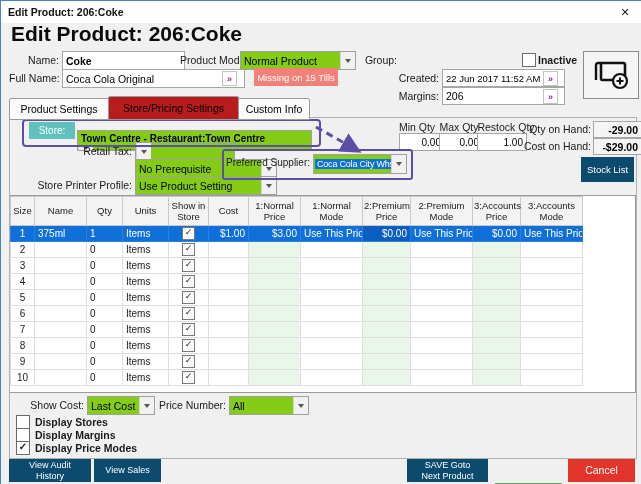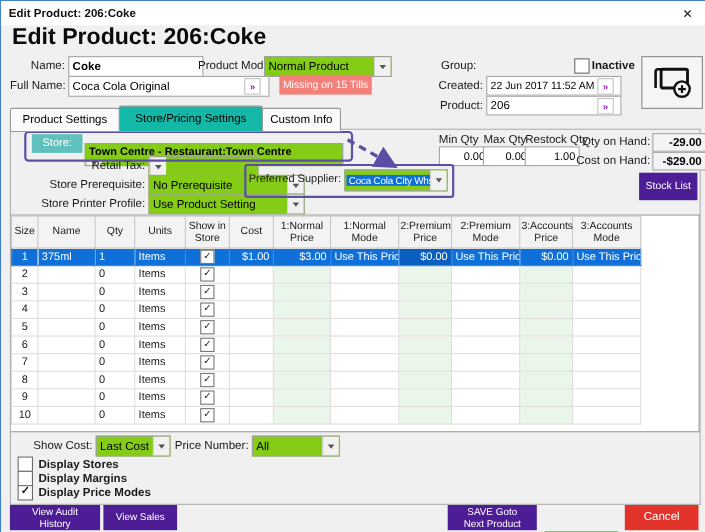--- a/index.html
+++ b/index.html
@@ -15,26 +15,26 @@
   .inp.ro{background:#f4f4f4;}
   .inp.num{justify-content:flex-end;font-weight:bold;}
   .dd{position:absolute;background:#84cc16;border:1px solid #a0a0a0;display:flex;align-items:stretch;font-size:10.5px;}
   .dd-t{flex:1;padding:0 3px;white-space:nowrap;overflow:hidden;display:flex;align-items:center;}
   .dd-b{width:14px;background:#f1f1f1;border-left:1px solid #d4d4d4;display:flex;align-items:center;justify-content:center;}
   .car{width:0;height:0;border-left:3.5px solid transparent;border-right:3.5px solid transparent;border-top:4px solid #555;}
   .cb{display:inline-block;width:12px;height:12px;background:#fff;border:1px solid #6a6a6a;font-size:10px;line-height:10px;text-align:center;color:#1a1a1a;}
   .cb.checked::after{content:"✓";}
   .exp{position:absolute;width:13px;height:13px;background:#fff;border:1px solid #c2c2c2;color:#8e24aa;font-size:9px;font-weight:bold;display:flex;align-items:center;justify-content:center;cursor:pointer;}
   .btn{position:absolute;color:#fff;display:flex;align-items:center;justify-content:center;text-align:center;white-space:pre-line;line-height:1.2;cursor:pointer;}
-  .btn.teal{background:#4c1d95;font-size:9px;}
+  .btn.teal{background:#0c4a6e;font-size:9px;}
   .btn.green{background:#47b353;font-size:10.5px;}
   .btn.red{background:#e2342b;font-size:10.5px;}
   .salmon{position:absolute;background:#f38079;color:#fff;font-size:9.5px;display:flex;align-items:center;justify-content:center;cursor:pointer;}
   .tab{position:absolute;top:97px;height:20px;background:#fbfbfb;border:1px solid #9a9a9a;font-size:10.5px;display:flex;align-items:center;justify-content:center;border-radius:2px 2px 0 0;cursor:pointer;z-index:2;}
-  .tab.active{background:#14b8a6;top:95px;height:22px;z-index:3;}
+  .tab.active{background:#b91c1c;top:95px;height:22px;z-index:3;}
   .tabpage{position:absolute;left:8px;top:116px;width:626px;height:340px;border:1px solid #b0b0b0;background:#f0f0f0;z-index:1;}
   .outline{position:absolute;border:2px solid #5a4fa5;border-radius:4px;z-index:2;pointer-events:none;}
   .storelab{position:absolute;background:#5fc0bc;color:#fff;font-size:10px;display:flex;align-items:center;justify-content:center;}
   .hl{background:#0f70d9;color:#fff;padding:0 2px;}
   .gridwrap{position:absolute;left:0;top:77px;width:625px;height:196px;background:#fff;border:1px solid #9a9a9a;border-left:none;}
   table{border-collapse:collapse;table-layout:fixed;width:572px;font-size:10px;color:#1a1a1a;}
   th{height:28px;font-weight:normal;background:#f3f3f3;border:1px solid #c9c9c9;white-space:pre-line;line-height:1.2;padding:0 1px;font-size:9.5px;text-align:center;}
   td{height:15px;border:1px solid #dedede;padding:0 3px;white-space:nowrap;overflow:hidden;}
   td.n{text-align:right;}
   td.c{text-align:center;padding:0;}
@@ -65,36 +65,36 @@
   <div class="inp" style="left:61px;top:50px;width:115px;height:17px;font-weight:bold;">Coke</div>
 
   <span class="lbl" style="left:179px;top:53px;width:57px;">Product Mode:</span>
   <div class="dd" style="left:239px;top:50px;width:114px;height:17px;">
     <span class="dd-t">Normal Product</span>
     <span class="dd-b">
         <i class="car"></i>
       </span>
   </div>
 
-  <span class="lbl" style="left:357px;top:53px;width:39px;margin-left:36px;">Group:</span>
+  <span class="lbl" style="left:357px;top:53px;width:39px;">Group:</span>
 
   <span class="cb" style="position:absolute;left:521px;top:52px;"></span>
   <span class="lbl" style="left:537px;top:53px;text-align:left;font-weight:bold;">Inactive</span>
 
   <span class="lbl" style="left:8px;top:71px;width:50px;">Full Name:</span>
   <div class="inp" style="left:61px;top:68px;width:175px;height:17px;">Coca Cola Original</div>
   <span class="exp" style="left:221px;top:70px;">»</span>
 
   <div class="salmon" style="left:253px;top:67px;width:84px;height:18px;">Missing on 15 Tills</div>
 
   <span class="lbl" style="left:394px;top:71px;width:44px;">Created:</span>
   <div class="inp" style="left:441px;top:68px;width:115px;height:16px;font-size:9.5px;">22 Jun 2017 11:52 AM</div>
   <span class="exp" style="left:542px;top:70px;">»</span>
 
-  <span class="lbl" style="left:394px;top:89px;width:44px;">Product:</span>
+  <span class="lbl" style="left:394px;top:89px;width:44px;">Margins:</span>
   <div class="inp" style="left:441px;top:86px;width:115px;height:16px;">206</div>
   <span class="exp" style="left:542px;top:88px;">»</span>
 
   <div class="copybtn">
     <svg width="38" height="32" viewBox="0 0 38 32">
       <path d="M4,21 V6 a2,2 0 0 1 2,-2 h4" fill="none" stroke="#111" stroke-width="2.4"></path>
       <rect x="9" y="4" width="24" height="17" rx="1.5" fill="none" stroke="#111" stroke-width="2.6"></rect>
       <circle cx="28" cy="22" r="7" fill="#f5f5f5" stroke="#111" stroke-width="2.2"></circle>
       <path d="M28,18.5 v7 M24.5,22 h7" stroke="#111" stroke-width="2"></path>
     </svg>
@@ -137,21 +137,20 @@
     <div class="inp ro num" style="left:583px;top:20px;width:41px;height:15px;font-size:10.5px;">-$29.00</div>
     <div class="btn teal" style="left:571px;top:39px;width:53px;height:25px;font-size:9.5px;">Stock List</div>
 
     <span class="lbl" style="left:40px;top:27px;width:82px;">Retail Tax:</span>
     <div class="dd" style="left:125px;top:24px;width:98px;height:17px;">
       <span class="dd-b">
           <i class="car"></i>
         </span>
     </div>
 
-    <span class="lbl" style="left:12px;top:44px;width:110px;">Store Prerequisite:</span>
     <div class="dd" style="left:125px;top:41px;width:140px;height:17px;">
       <span class="dd-t">No Prerequisite</span>
       <span class="dd-b">
           <i class="car"></i>
         </span>
     </div>
 
     <div class="outline" style="left:212px;top:31px;width:187px;height:27px;border-radius:3px;"></div>
     <span class="lbl" style="left:200px;top:39px;width:100px;font-size:10px;">Preferred Supplier:</span>
     <div class="dd" style="left:303px;top:36px;width:92px;height:18px;">

